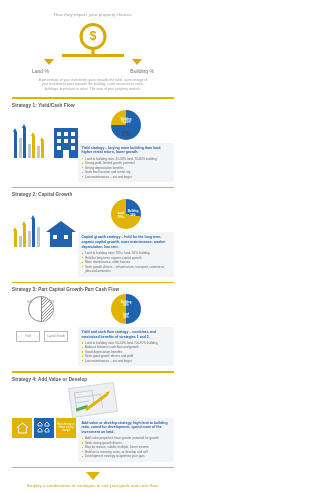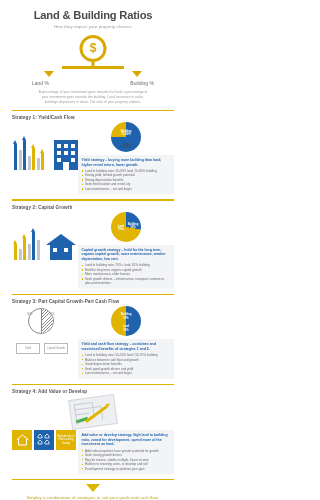--- a/index.html
+++ b/index.html
@@ -174,21 +174,20 @@
     text-align: center; font-size: 4.4px; color: #c9a227;
     line-height: 1.5; margin-top: 3px; padding: 0 24px;
   }
 </style>
 </head>
 <body>
 
 <div class="page">
 
   <div class="header">
-    <div class="title">Land &amp; Building Ratios</div>
     <div class="subtitle">How they impact your property choices</div>
   </div>
 
   <div class="scale-wrap">
     <div class="coin">
       <span>$</span>
     </div>
     <div class="scale-stem"></div>
     <div class="scale-bar"></div>
     <div class="tri left"></div>

